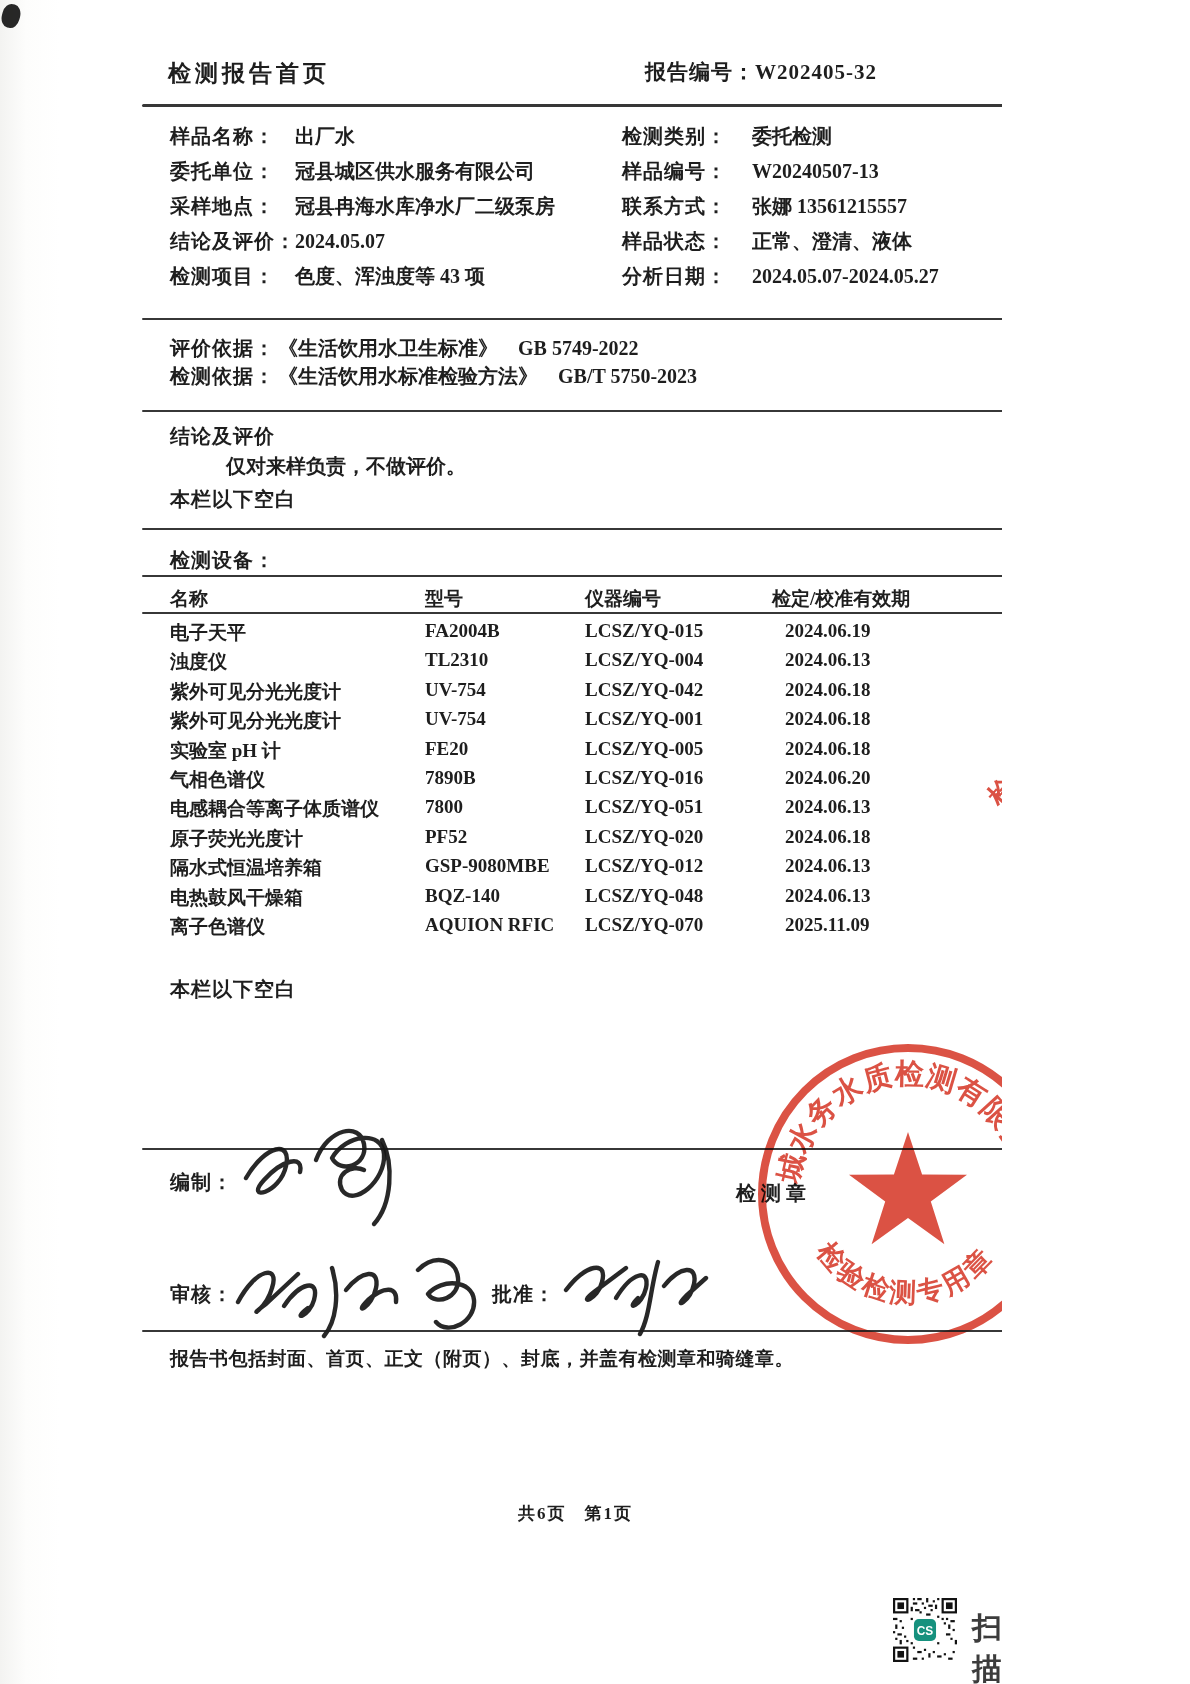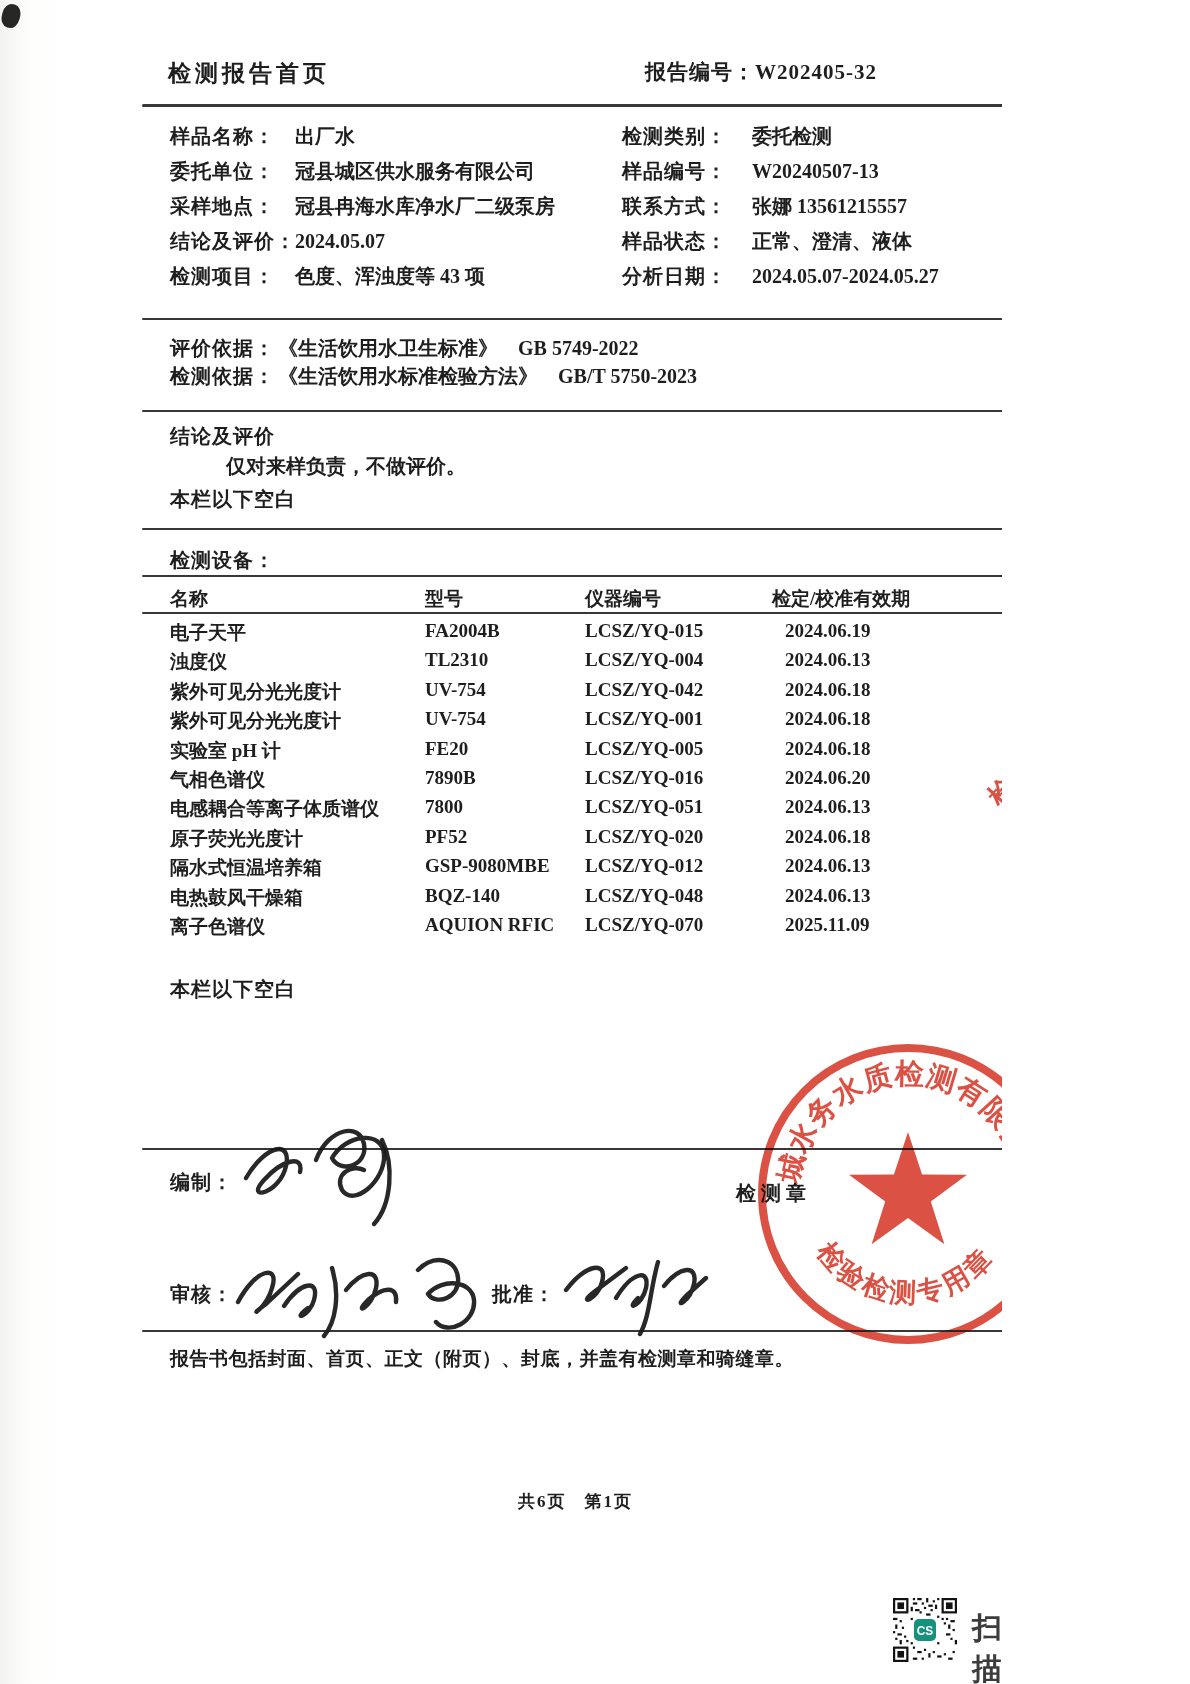--- a/index.html
+++ b/index.html
@@ -28,21 +28,21 @@
   .eq-c1{left:255px;}
   .eq-c2{left:415px;}
   .eq-c3{left:615px;}
   .eq-head{font-size:19px;font-weight:700;white-space:nowrap;}
   .stamp-svg{mix-blend-mode:multiply;opacity:.88;}
   .stamp-text{fill:var(--stamp-red);font-family:"Liberation Serif",serif;font-weight:700;}
   .stamp-shape{fill:var(--stamp-red);}
   .stamp-ring{fill:none;stroke:var(--stamp-red);}
   .sig path{fill:none;stroke:#161616;stroke-width:4.4;stroke-linecap:round;stroke-linejoin:round;opacity:.92;}
   .corner-blob{position:absolute;left:2px;top:4px;width:18px;height:24px;background:#101010;border-radius:45%;transform:rotate(14deg);opacity:.9;}
-  .pgnum{font-size:17px;font-weight:700;letter-spacing:2px;}
+  .pgnum{font-size:17px;font-weight:700;letter-spacing:2px;margin-top:12px;}
   .scan-text{font-family:"Liberation Sans","DejaVu Sans",sans-serif;font-size:30px;font-weight:600;color:#3c3c3c;letter-spacing:2px;}
   .qr-dark{fill:#121212;}
 </style>
 </head>
 <body>
 
 <div class="page">
 
   <div class="corner-blob"></div>
 

